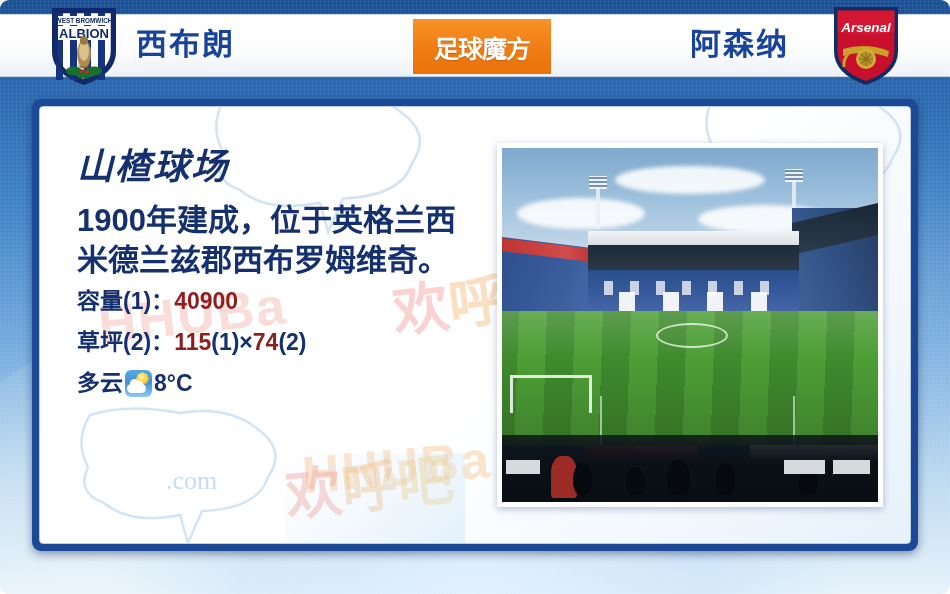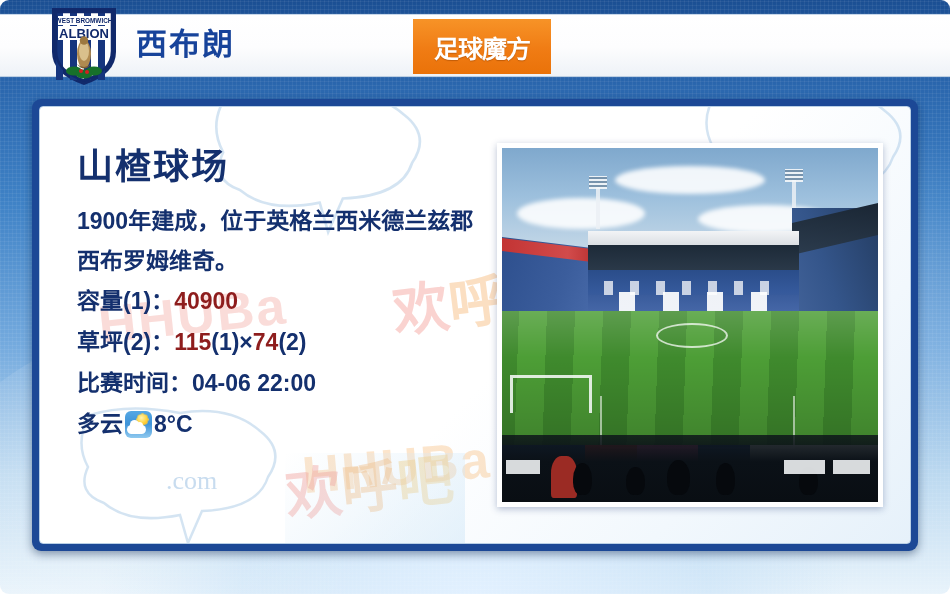--- a/index.html
+++ b/index.html
@@ -156,23 +156,24 @@
     width: 420px;
     z-index: 3;
   }
   .stadium-title {
     font-size: 36px;
     font-weight: bold;
     color: #14306e;
     letter-spacing: 2px;
     margin-bottom: 12px;
     line-height: 44px;
+    font-style: italic;
   }
   .desc {
-    font-size: 23px;
+    font-size: 31px;
     font-weight: bold;
     color: #14306e;
     line-height: 40px;
     letter-spacing: 0px;
     max-width: 404px;
   }
   .fact {
     font-size: 23px;
     font-weight: bold;
     color: #14306e;
@@ -440,21 +441,43 @@
       <circle cx="41" cy="70" r="2" fill="#d32020"></circle>
     </svg>
   </div>
 
   <div class="team-name team-home">西布朗</div>
 
   <div class="center-logo">
     <span class="center-logo-text">足球魔方</span>
   </div>
 
-
+  <div class="team-name team-away">阿森纳</div>
+
+  <div class="badge badge-away">
+    <svg viewBox="0 0 76 86" width="76" height="86" aria-hidden="true">
+      <path d="M6 5 H70 V49 Q70 72 38 83 Q6 72 6 49 Z" fill="#0f2d63"></path>
+      <path d="M9.5 8.5 H66.5 V48.5 Q66.5 69 38 79 Q9.5 69 9.5 48.5 Z" fill="#c8102e"></path>
+      <path d="M9.5 8.5 H66.5 V30 Q38 36 9.5 30 Z" fill="#dc1d38" opacity="0.55"></path>
+      <text x="38" y="30" font-family="'Liberation Sans',sans-serif" font-size="13.5" font-weight="bold" fill="#ffffff" text-anchor="middle" font-style="italic">Arsenal</text>
+      <g>
+        <path d="M15 47 q23 -7 46 2 l-1 6 q-22 -8 -45 -1 Z" fill="#c9a227"></path>
+        <circle cx="38" cy="57" r="10" fill="#d4af37"></circle>
+        <circle cx="38" cy="57" r="7.4" fill="#b8932b"></circle>
+        <g stroke="#8e6f1c" stroke-width="1.1">
+          <line x1="31" y1="57" x2="45" y2="57"></line>
+          <line x1="38" y1="50" x2="38" y2="64"></line>
+          <line x1="33" y1="52" x2="43" y2="62"></line>
+          <line x1="43" y1="52" x2="33" y2="62"></line>
+        </g>
+        <circle cx="38" cy="57" r="2.3" fill="#8e6f1c"></circle>
+        <path d="M20 52 q-5 6 -4 13" stroke="#c9a227" stroke-width="3" fill="none"></path>
+      </g>
+    </svg>
+  </div>
 
   <div class="card-frame">
     <div class="card-inner">
 
       <div class="wm wm-bubble wm-b1">
         <svg viewBox="0 0 230 150" width="230" height="150" aria-hidden="true">
           <path d="M20 8 Q4 34 18 60 Q6 86 34 96 Q60 118 110 108 L118 136 L132 104 Q188 102 198 70 Q216 44 190 24 Q160 -2 110 6 Q58 -4 20 8 Z" fill="none" stroke="rgba(176,206,232,0.55)" stroke-width="2.5"></path>
         </svg>
       </div>
       <div class="wm wm-bubble wm-b2">
@@ -493,23 +516,20 @@
         <div class="desc">1900年建成，位于英格兰西米德兰兹郡西布罗姆维奇。</div>
 
         <div class="fact">
           <span>容量(1)：</span><span class="val-red">40900</span>
         </div>
 
         <div class="fact">
           <span>草坪(2)：</span><span class="val-red">115</span><span class="val-navy">(1)</span><span class="val-navy">×</span><span class="val-red">74</span><span class="val-navy">(2)</span>
         </div>
 
-        <div class="fact">
-          <span>比赛时间：</span><span>04-06 22:00</span>
-        </div>
 
         <div class="weather-line">
             <span>多云</span>
             <span class="weather-icon">
               <span class="sun"></span>
               <span class="cloud"></span>
             </span>
             <span>8°C</span>
         </div>
 

